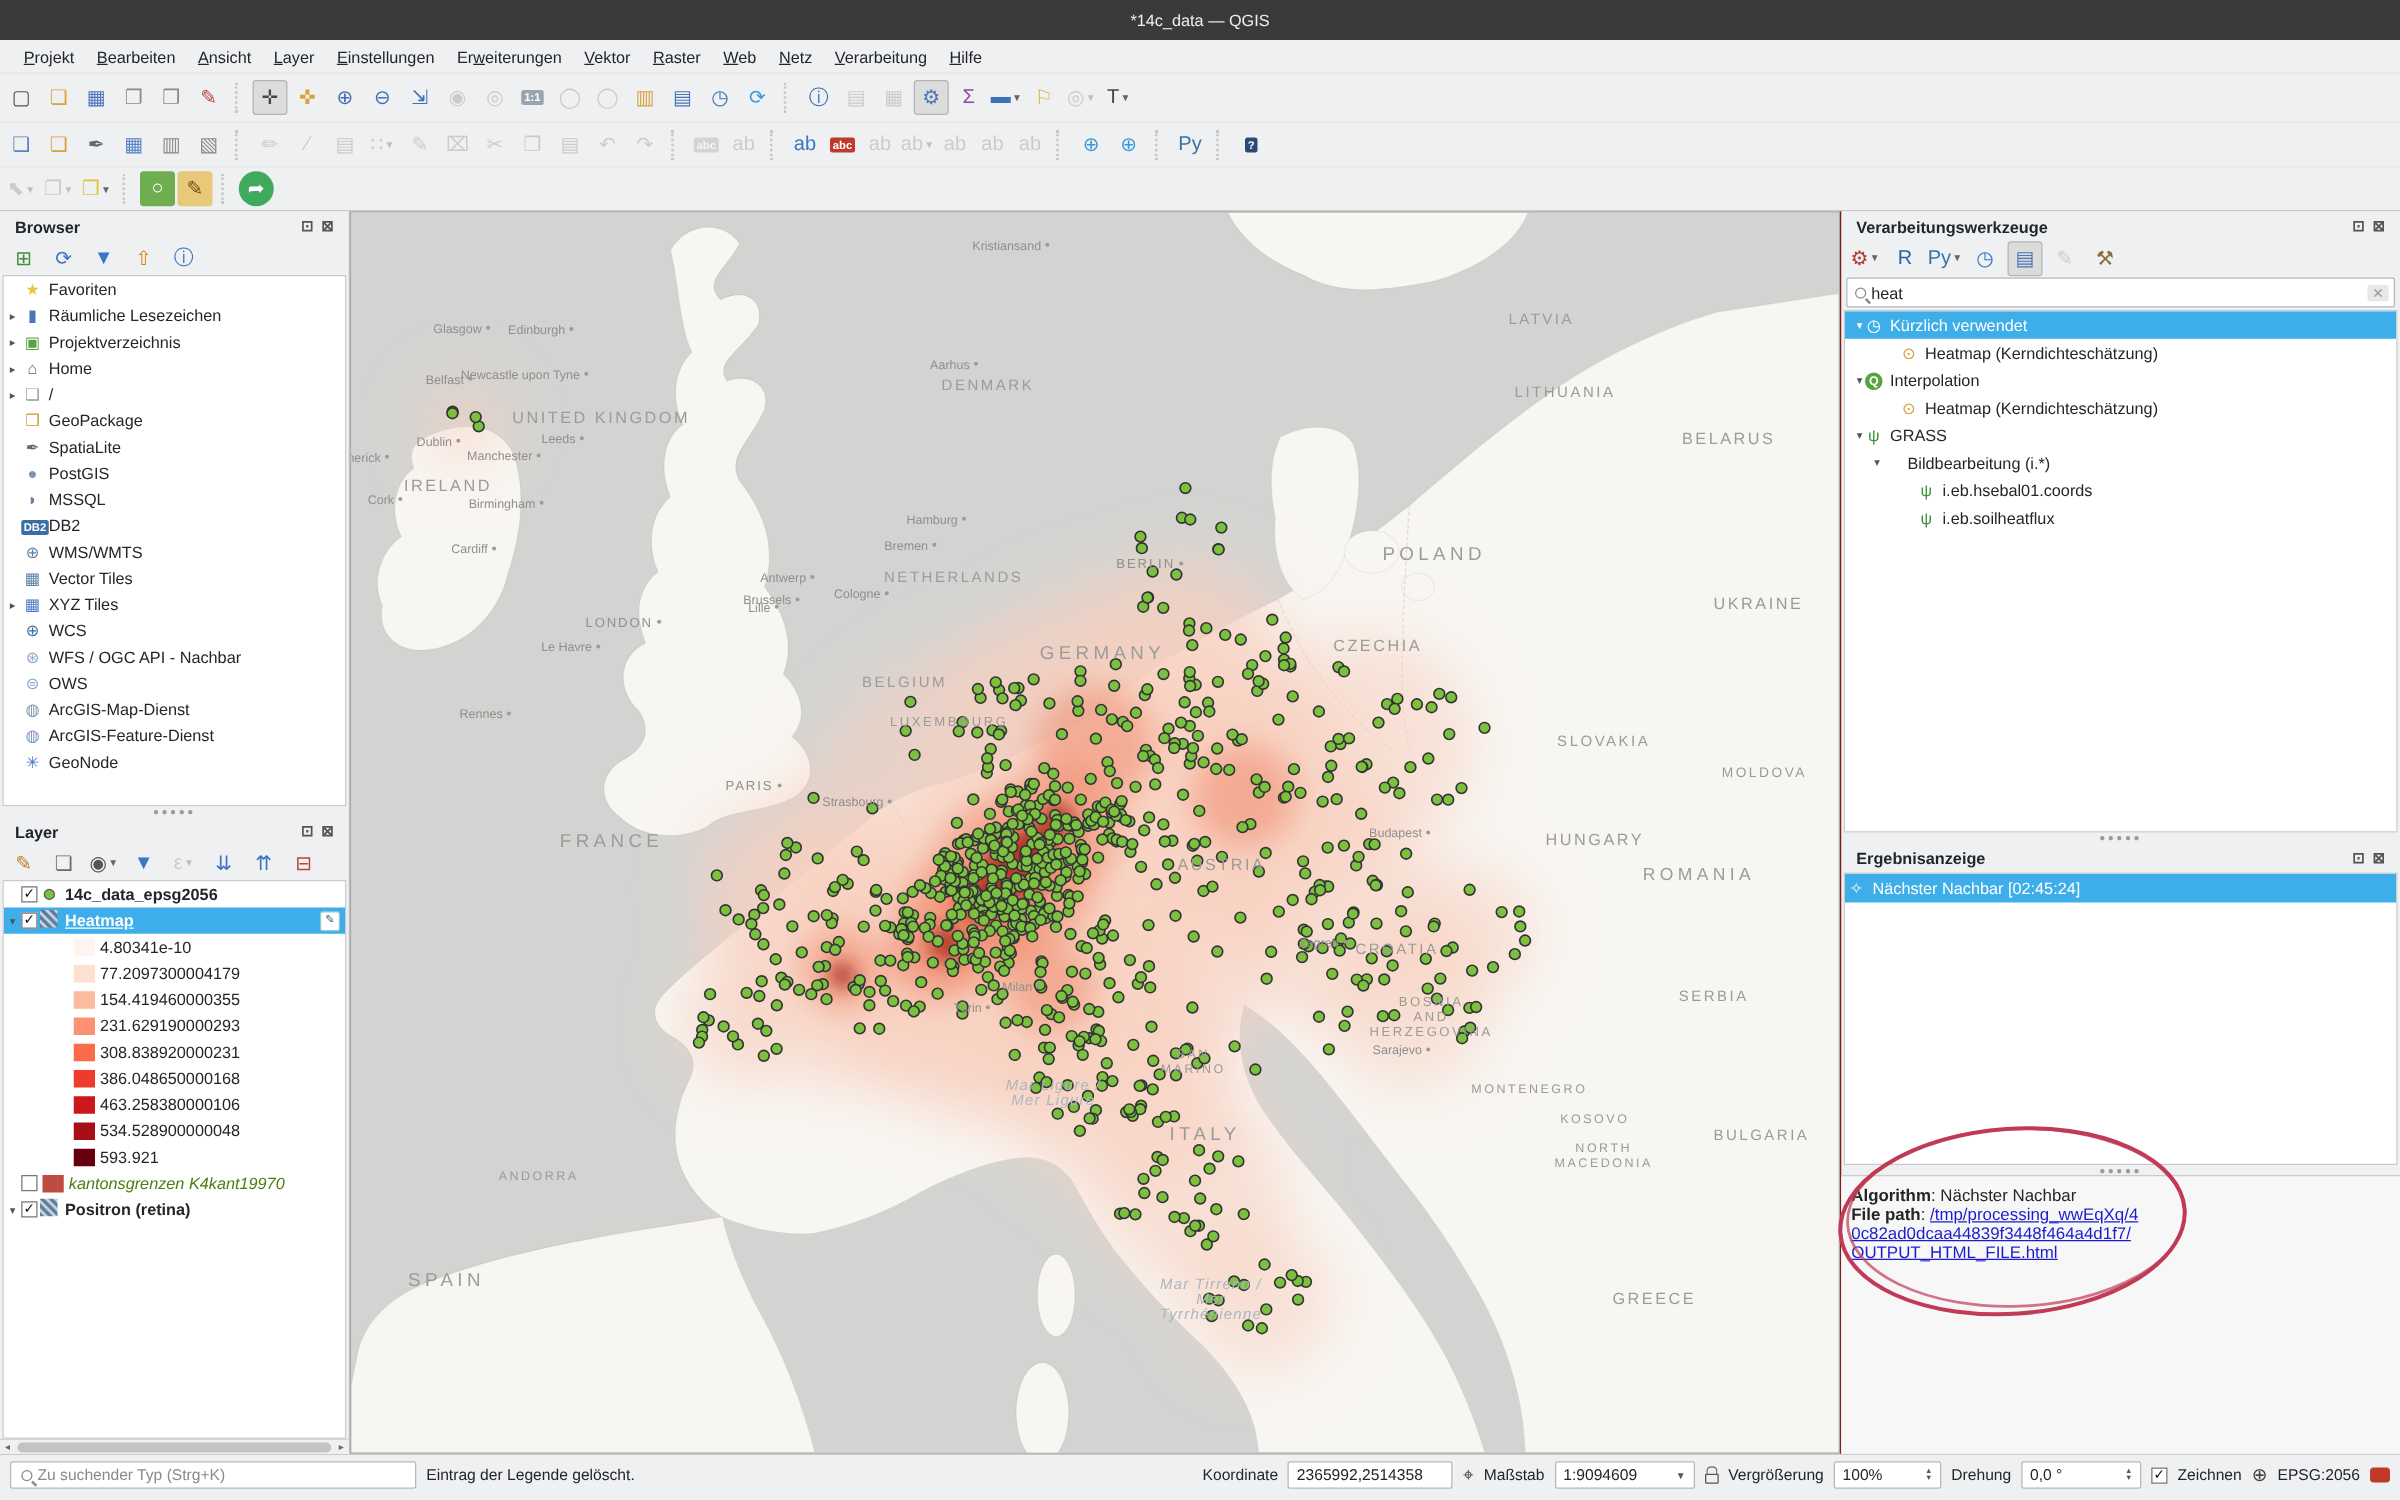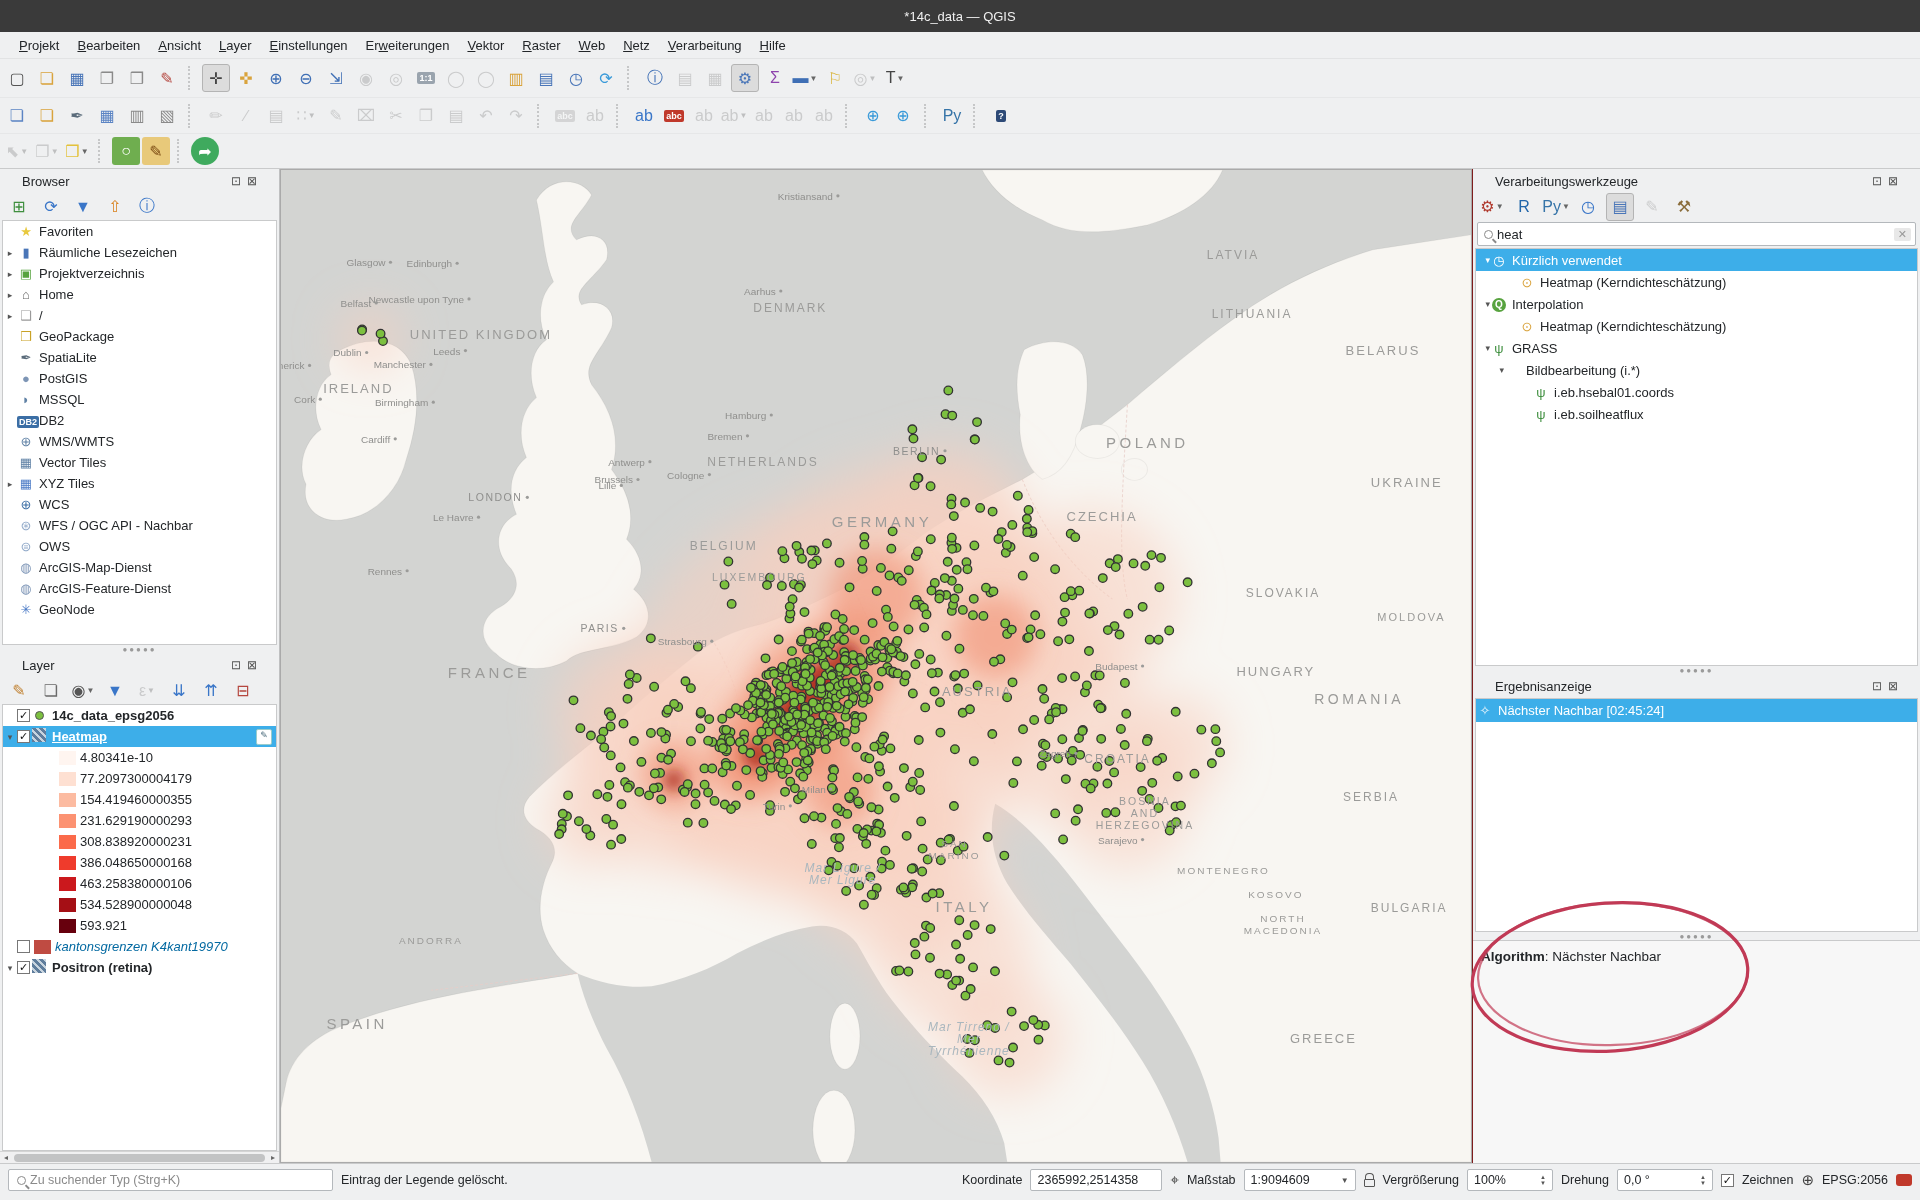--- a/index.html
+++ b/index.html
@@ -13,21 +13,21 @@
   .tbtn { width:28px; height:28px; display:flex; align-items:center; justify-content:center; font-size:16px; border-radius:3px; position:relative; margin:0 1px; }
   .tbtn.pressed { background:#dcdcdc; border:1px solid #b4b4b4; }
   .tbtn.off { opacity:.35; filter:grayscale(1); }
   .tbtn .drop { font-size:8px; color:#666; margin-left:1px; }
   .tbsep { width:9px; height:24px; border-left:2px dotted #c6c7c8; margin:0 4px 0 6px; }
   .badge { font-size:9px; font-weight:bold; color:#fff; background:#3b6ea5; border-radius:2px; padding:1px 2px; }
   .main { display:flex; height:994px; position:relative; }
   .dock { background:#eff0f1; }
   .dock-left { width:280px; border-right:1px solid #bfc0c1; display:flex; flex-direction:column; }
   .dock-right { width:448px; border-left:1px solid #7f1d1d; display:flex; flex-direction:column; }
-  .panel-title { height:24px; display:flex; align-items:center; padding:0 22px; font-size:13px; color:#232629; }
+  .panel-title { height:24px; display:flex; align-items:center; padding:0 12px; font-size:13px; color:#232629;font-weight:bold; }
   .panel-title .sp { flex:1; }
   .win-btn { font-size:12px; color:#555; margin-left:6px; }
   .panel-toolbar { height:27px; display:flex; align-items:center; padding:0 4px; gap:2px; }
   .tree { background:#fff; border:1px solid #c9cacb; flex:1; overflow:hidden; position:relative; }
   .trow { height:21px; display:flex; align-items:center; white-space:nowrap; }
   .trow .arrow { width:14px; text-align:center; font-size:9px; color:#555; flex:none; }
   .trow .ticon { width:18px; text-align:center; font-size:13px; flex:none; }
   .trow .tlabel { padding-left:4px; }
   .splitter { height:8px; display:flex; align-items:center; justify-content:center; color:#9a9a9a; font-size:8px; letter-spacing:2px; }
   .checkbox { width:13px; height:13px; border:1px solid #777; background:#fff; font-size:11px; line-height:11px; text-align:center; color:#111; flex:none; }
@@ -510,21 +510,21 @@
         </div>
         <div class="trow">
           <span style="width:56px;flex:none;"></span>
           <span class="swatch" style="background:#67000d;"></span>
           <span class="tlabel">593.921</span>
         </div>
         <div class="trow">
           <span class="arrow"></span>
           <span class="checkbox"></span>
           <span class="swatch" style="background:#bf4b42;margin-left:4px;"></span>
-          <i class="tlabel" style="color:#0369a1;text-align:center;">kantonsgrenzen K4kant19970</i>
+          <i class="tlabel" style="color:#4d7c0f;text-align:center;">kantonsgrenzen K4kant19970</i>
         </div>
         <div class="trow">
           <span class="arrow">▾</span>
           <span class="checkbox">✓</span>
           <span class="ticon"><span class="hm-icon"></span></span>
           <b class="tlabel">Positron (retina)</b>
         </div>
       </div>
     <div class="hscroll">
       <span class="hsarr">◂</span>
@@ -1658,20 +1658,23 @@
       <div class="trow selrow" style="height:23px;">
         <span class="ticon" style="color:#e8f4fb;">✧</span>
         <span class="tlabel">Nächster Nachbar [02:45:24]</span>
       </div>
     </div>
     <div class="splitter">●●●●●</div>
     <div class="results-out" style="flex:1;">
       <div>
         <b>Algorithm</b><span>: </span><span>Nächster Nachbar</span>
       </div>
+      <div style="width:232px;">
+        <b>File path</b><span>: </span><a href="#"><span>/tmp/processing_wwEqXq/</span><span>40c82ad0dcaa44839f3448f464a4d1f7/</span><span>OUTPUT_HTML_FILE.html</span></a>
+      </div>
       <svg width="310" height="170" style="position:absolute; left:-18px; top:-52px; pointer-events:none; overflow:visible;">
         <ellipse cx="155" cy="88" rx="138" ry="74" fill="none" stroke="#c13a56" stroke-width="3.2" transform="rotate(-4 155 88)"></ellipse>
         <ellipse cx="158" cy="85" rx="135" ry="71" fill="none" stroke="#c13a56" stroke-width="2.2" transform="rotate(-2 158 85)" opacity="0.7"></ellipse>
       </svg>
     </div>
   </div>
 </div>
 
 <div class="statusbar">
   <div class="st-input" style="width:325px;">

